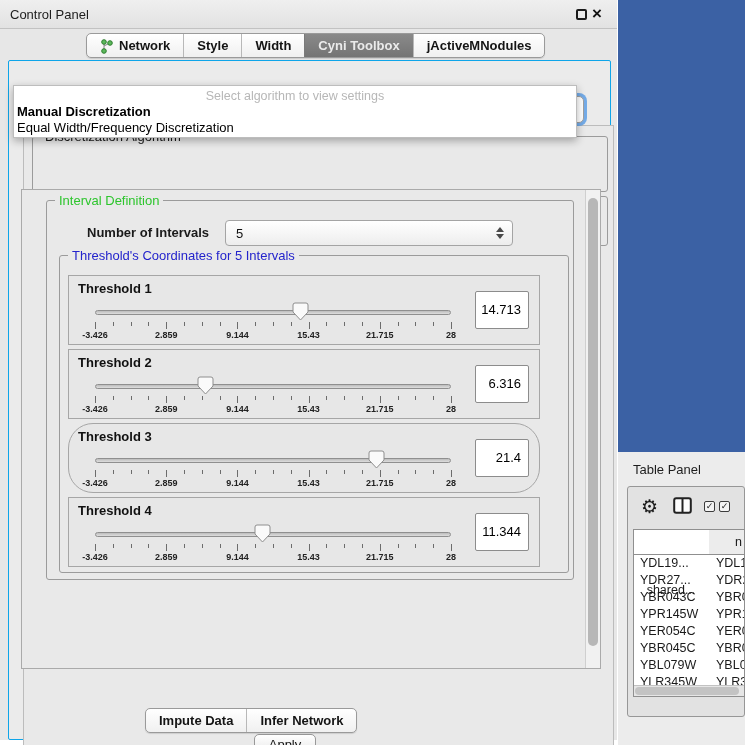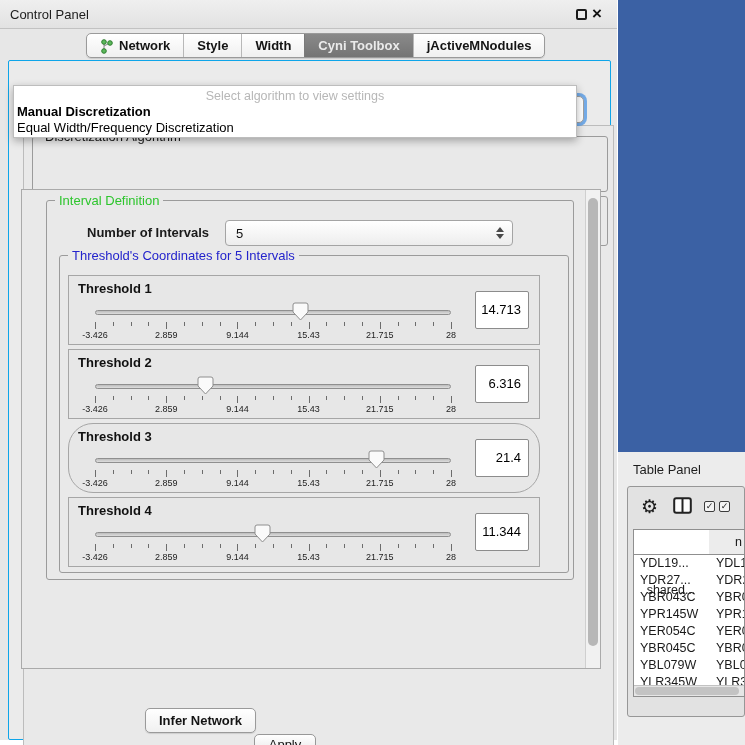--- a/index.html
+++ b/index.html
@@ -32,21 +32,21 @@
   #scroll-panel{position:absolute;left:20px;top:188px;width:580px;height:480px;border:1px solid #aaa;background:#e9e9e9;overflow:hidden}
   #vscroll{position:absolute;right:0;top:0;width:15px;height:478px;background:#f1f1f1;border-left:1px solid #cfcfcf}
   #vscroll .thumb{position:absolute;left:2px;top:8px;width:10px;height:448px;background:#b7b7b7;border-radius:6px}
   .th-row{position:absolute;left:8px;width:472px;height:70px;border:1px solid #a6a6a6;background:#e7e7e7}
   .th-title{position:absolute;left:9px;top:5px;font-weight:bold;font-size:13px;color:#111}
   .track{position:absolute;left:26px;top:34px;width:356px;height:5px;border:1px solid #8f8f8f;border-radius:3px;background:linear-gradient(#bcbcbc,#dedede)}
   .sl-thumb{position:absolute;top:26px;z-index:3}
   .ticks{position:absolute;left:0;top:46px;width:100%;height:8px}
   .tick{position:absolute;top:0;width:1px;height:4px;background:#6c6c6c}
   .tick.major{height:7px}
-  .tlabel{position:absolute;top:54px;font-size:9px;font-weight:normal;color:#222;transform:translateX(-50%);white-space:nowrap}
+  .tlabel{position:absolute;top:54px;font-size:9px;font-weight:bold;color:#222;transform:translateX(-50%);white-space:nowrap}
   .tval{position:absolute;left:406px;top:15px;width:54px;height:38px;background:#fff;border:1px solid #8c8c8c;border-radius:2px;font-size:13px;text-align:right;line-height:36px;padding-right:7px;color:#000}
   #attr-list{position:absolute;left:18px;top:36px;width:474px;height:100px;background:#fff;border:1px solid #a5a5a5}
   #attr-list .item{font-size:13px;line-height:16px;padding-left:10px;color:#111}
   #attr-scroll{position:absolute;right:0;top:0;width:13px;height:98px;background:#efefef;border-left:1px solid #d0d0d0}
   #attr-scroll .thumb{position:absolute;left:2px;top:2px;width:9px;height:38px;background:#a3a3a3;border-radius:5px}
   #apply-btn{position:absolute;left:245px;top:673px;width:62px;height:22px;background:linear-gradient(#ffffff,#e6e6e6);border:1px solid #989898;border-radius:5px;font-size:13px;text-align:center;line-height:20px;color:#111}
   
   #desktop{position:absolute;left:618px;top:0;width:127px;height:452px;background:#3b61a4}
   #tablepanel-region{position:absolute;left:618px;top:452px;width:127px;height:293px;background:#ececec}
   #tablepanel-title{position:absolute;left:15px;top:10px;font-size:13px;color:#1d1d1d}
@@ -296,20 +296,23 @@
       <div id="vscroll">
           <div class="thumb"></div>
         </div>
     </div>
 
     <div id="apply-btn">Apply</div>
   </div>
 
   <div class="seg-bar" id="bottom-tabs" style="left:145px;top:708px">
       <div class="seg">
+        <span>Impute Data</span>
+      </div>
+      <div class="seg">
         <span>Infer Network</span>
       </div>
     </div>
 </div>
 
 <div id="desktop">
   
 </div>
 
 <div id="tablepanel-region">

